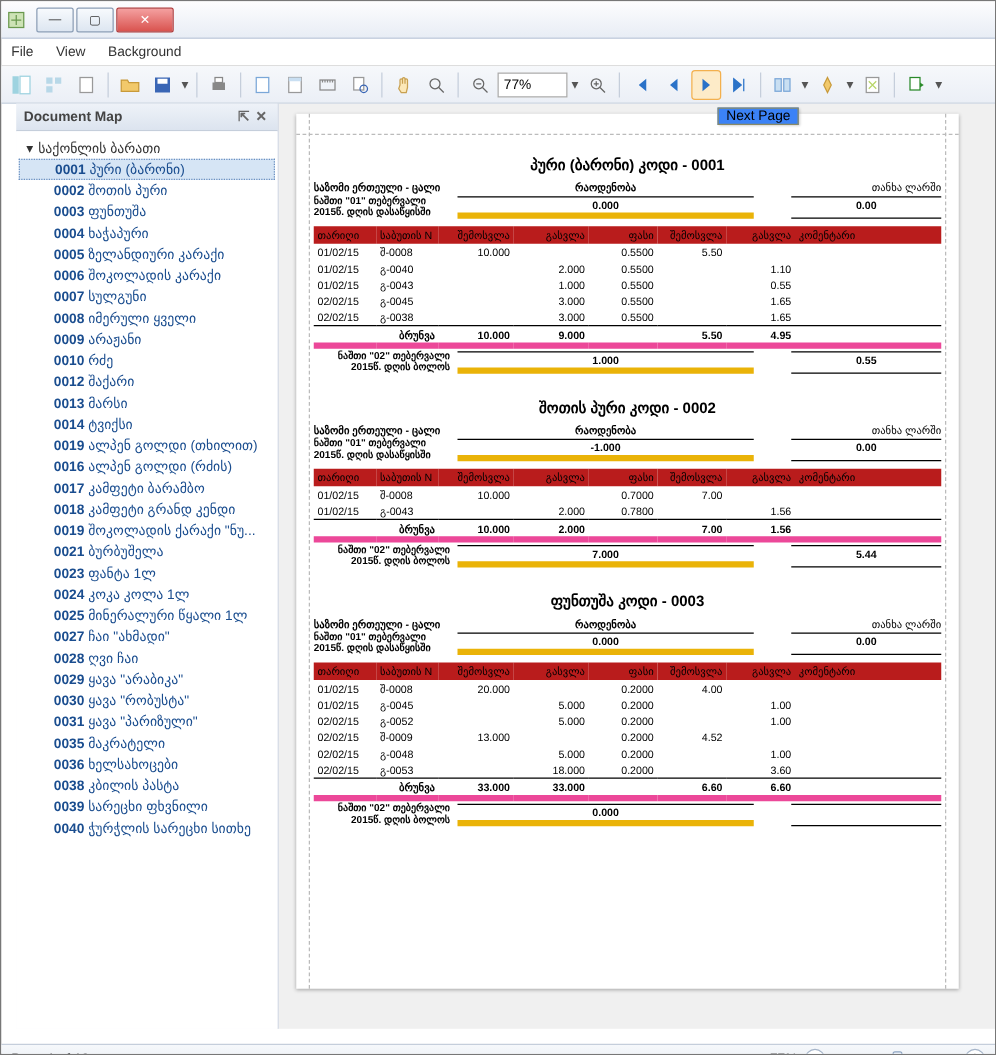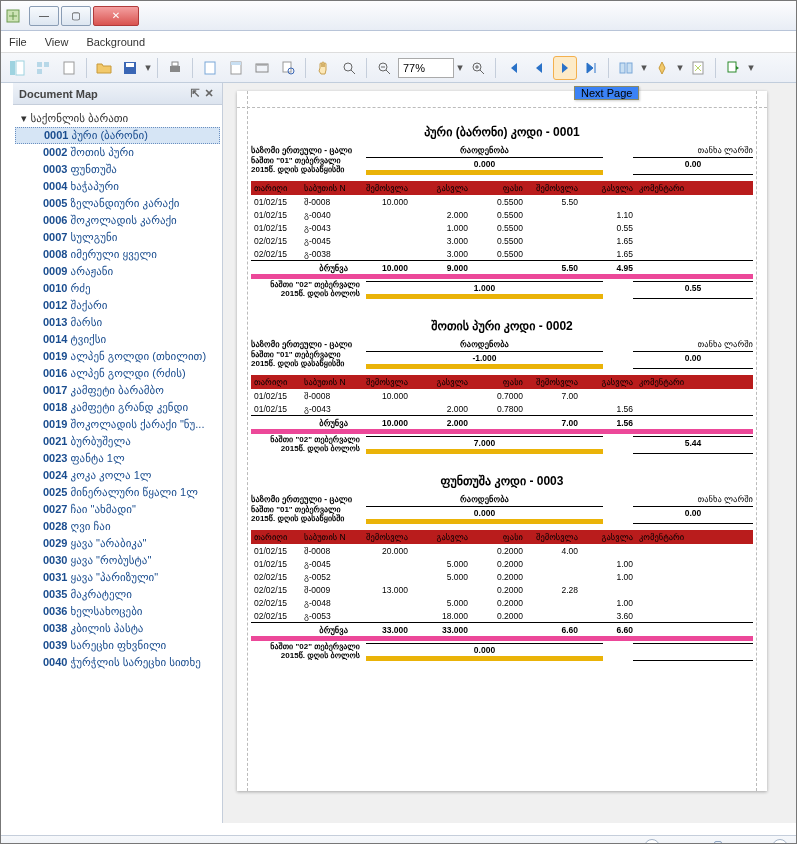--- a/index.html
+++ b/index.html
@@ -514,21 +514,21 @@
                 <td class="r"></td>
                 <td class="r">1.00</td>
                 <td></td>
               </tr>
               <tr>
                 <td>02/02/15</td>
                 <td>შ-0009</td>
                 <td class="r">13.000</td>
                 <td class="r"></td>
                 <td class="r">0.2000</td>
-                <td class="r">2.28</td>
+                <td class="r">4.52</td>
                 <td class="r"></td>
                 <td></td>
               </tr>
               <tr>
                 <td>02/02/15</td>
                 <td>გ-0048</td>
                 <td class="r"></td>
                 <td class="r">5.000</td>
                 <td class="r">0.2000</td>
                 <td class="r"></td>

